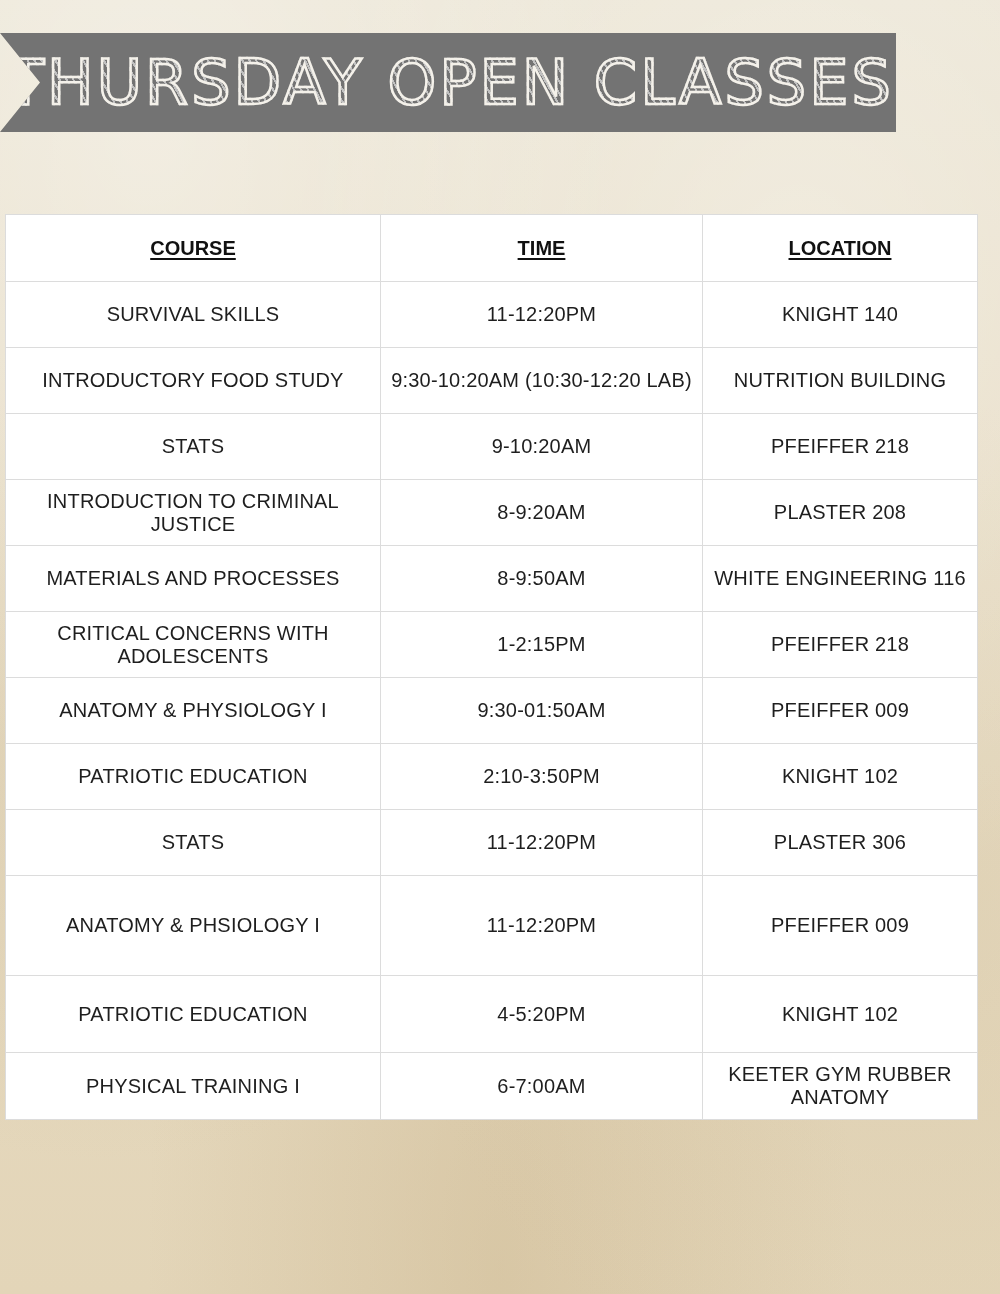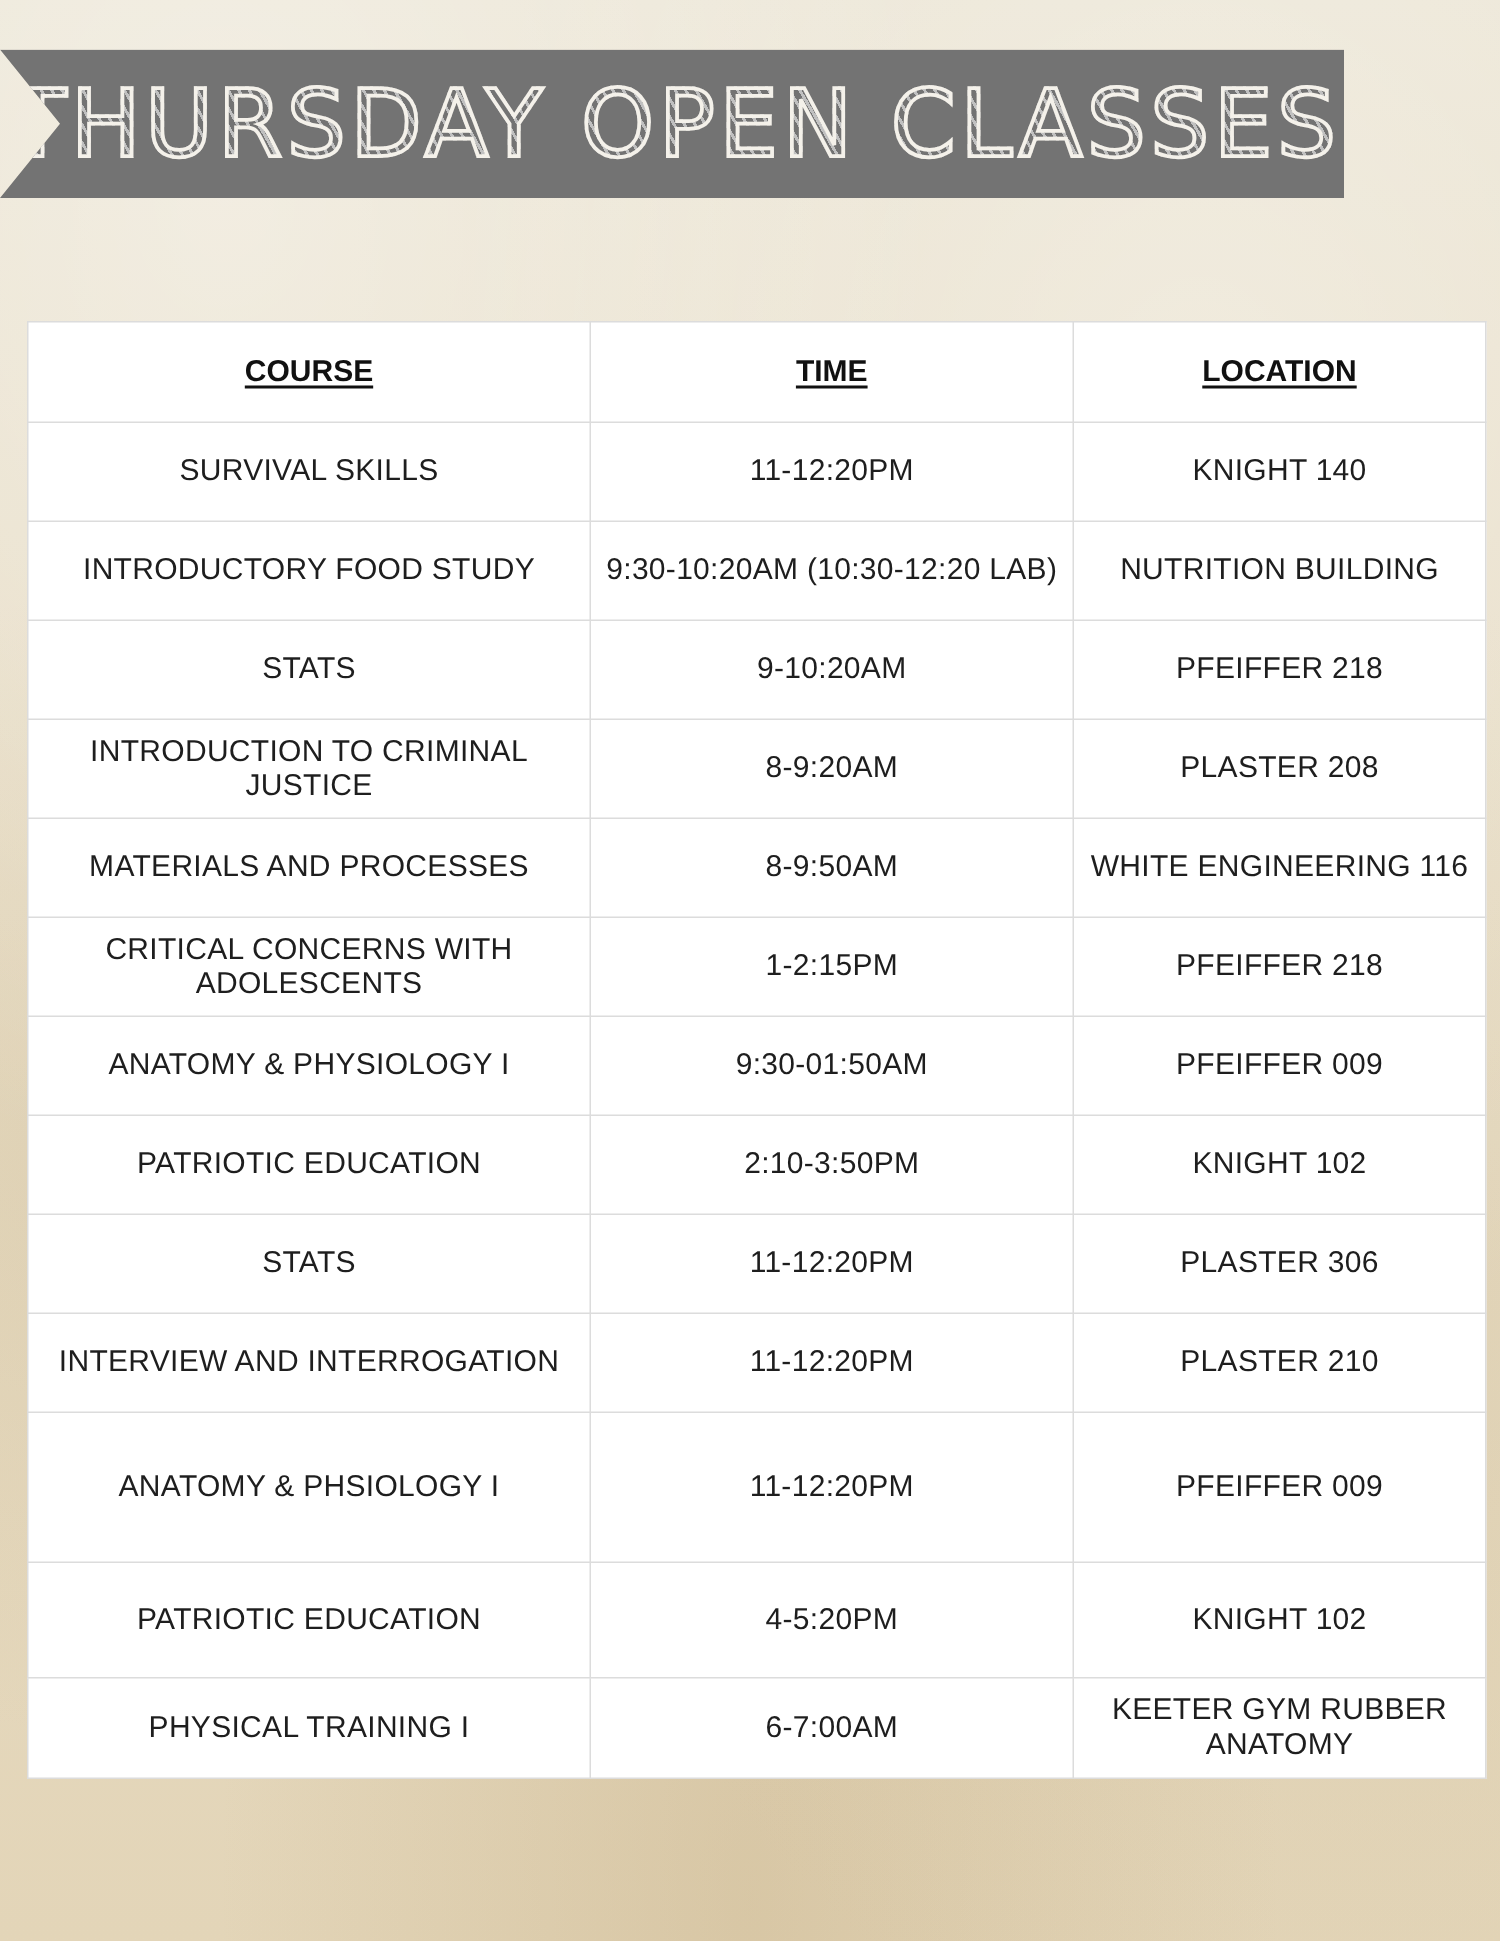--- a/index.html
+++ b/index.html
@@ -48,21 +48,21 @@
       line-height: 1;
       white-space: nowrap;
       background-image: repeating-linear-gradient(60deg, rgba(255,255,255,0.55) 0 2px, rgba(255,255,255,0) 2px 6px);
       -webkit-background-clip: text;
       background-clip: text;
     }
 
     
     .schedule {
       position: absolute;
-      left: 18px;
+      left: 5px;
       top: 214px;
       width: 972px;
       border-collapse: collapse;
       background: #ffffff;
       table-layout: fixed;
     }
     .schedule th, .schedule td {
       border: 1.5px solid #dcdcdc;
       text-align: center;
       vertical-align: middle;
@@ -149,25 +149,20 @@
     <tr>
       <td>PATRIOTIC EDUCATION</td>
       <td>2:10-3:50PM</td>
       <td>KNIGHT 102</td>
     </tr>
     <tr>
       <td>STATS</td>
       <td>11-12:20PM</td>
       <td>PLASTER 306</td>
     </tr>
-    <tr>
-      <td>INTERVIEW AND INTERROGATION</td>
-      <td>11-12:20PM</td>
-      <td>PLASTER 210</td>
-    </tr>
     <tr class="tall">
       <td>ANATOMY &amp; PHSIOLOGY I</td>
       <td>11-12:20PM</td>
       <td>PFEIFFER 009</td>
     </tr>
     <tr class="mid">
       <td>PATRIOTIC EDUCATION</td>
       <td>4-5:20PM</td>
       <td>KNIGHT 102</td>
     </tr>

